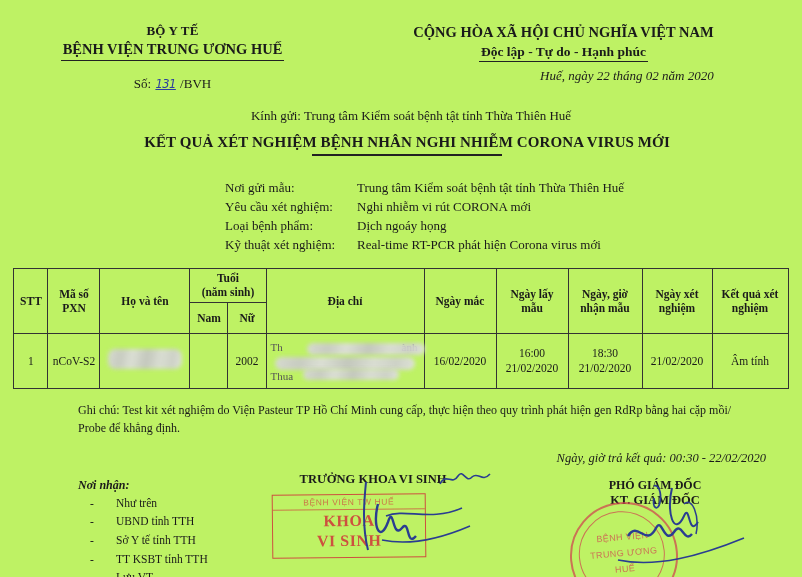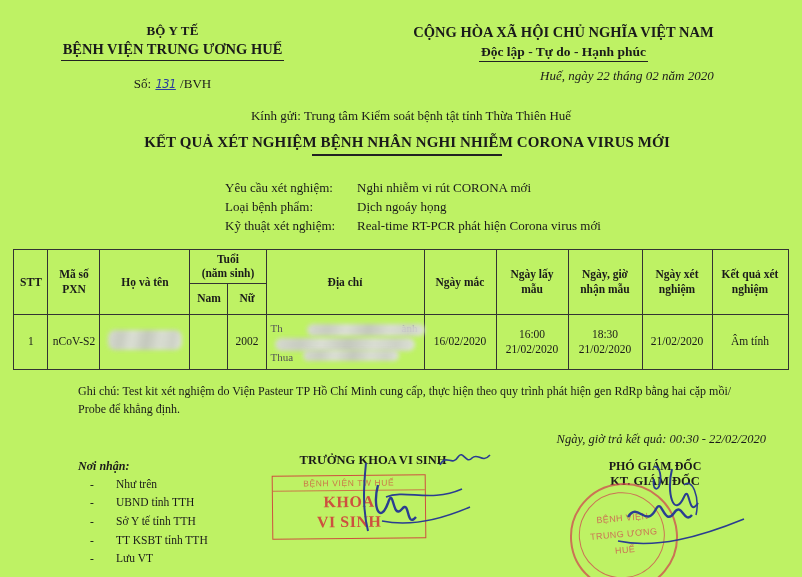--- a/index.html
+++ b/index.html
@@ -335,20 +335,24 @@
   <div class="place-date">Huế, ngày 22 tháng 02 năm 2020</div>
 
   <div class="kinh-gui">Kính gửi: Trung tâm Kiểm soát bệnh tật tỉnh Thừa Thiên Huế</div>
 
   <div class="doc-title">
     <span>KẾT QUẢ XÉT NGHIỆM BỆNH NHÂN NGHI NHIỄM CORONA VIRUS MỚI</span>
     <div class="title-rule"></div>
   </div>
 
   <div class="info">
+    <div class="info-row">
+      <div class="info-label">Nơi gửi mẫu:</div>
+      <div class="info-value">Trung tâm Kiểm soát bệnh tật tỉnh Thừa Thiên Huế</div>
+    </div>
     <div class="info-row">
       <div class="info-label">Yêu cầu xét nghiệm:</div>
       <div class="info-value">Nghi nhiễm vi rút CORONA mới</div>
     </div>
     <div class="info-row">
       <div class="info-label">Loại bệnh phẩm:</div>
       <div class="info-value">Dịch ngoáy họng</div>
     </div>
     <div class="info-row">
       <div class="info-label">Kỹ thuật xét nghiệm:</div>

